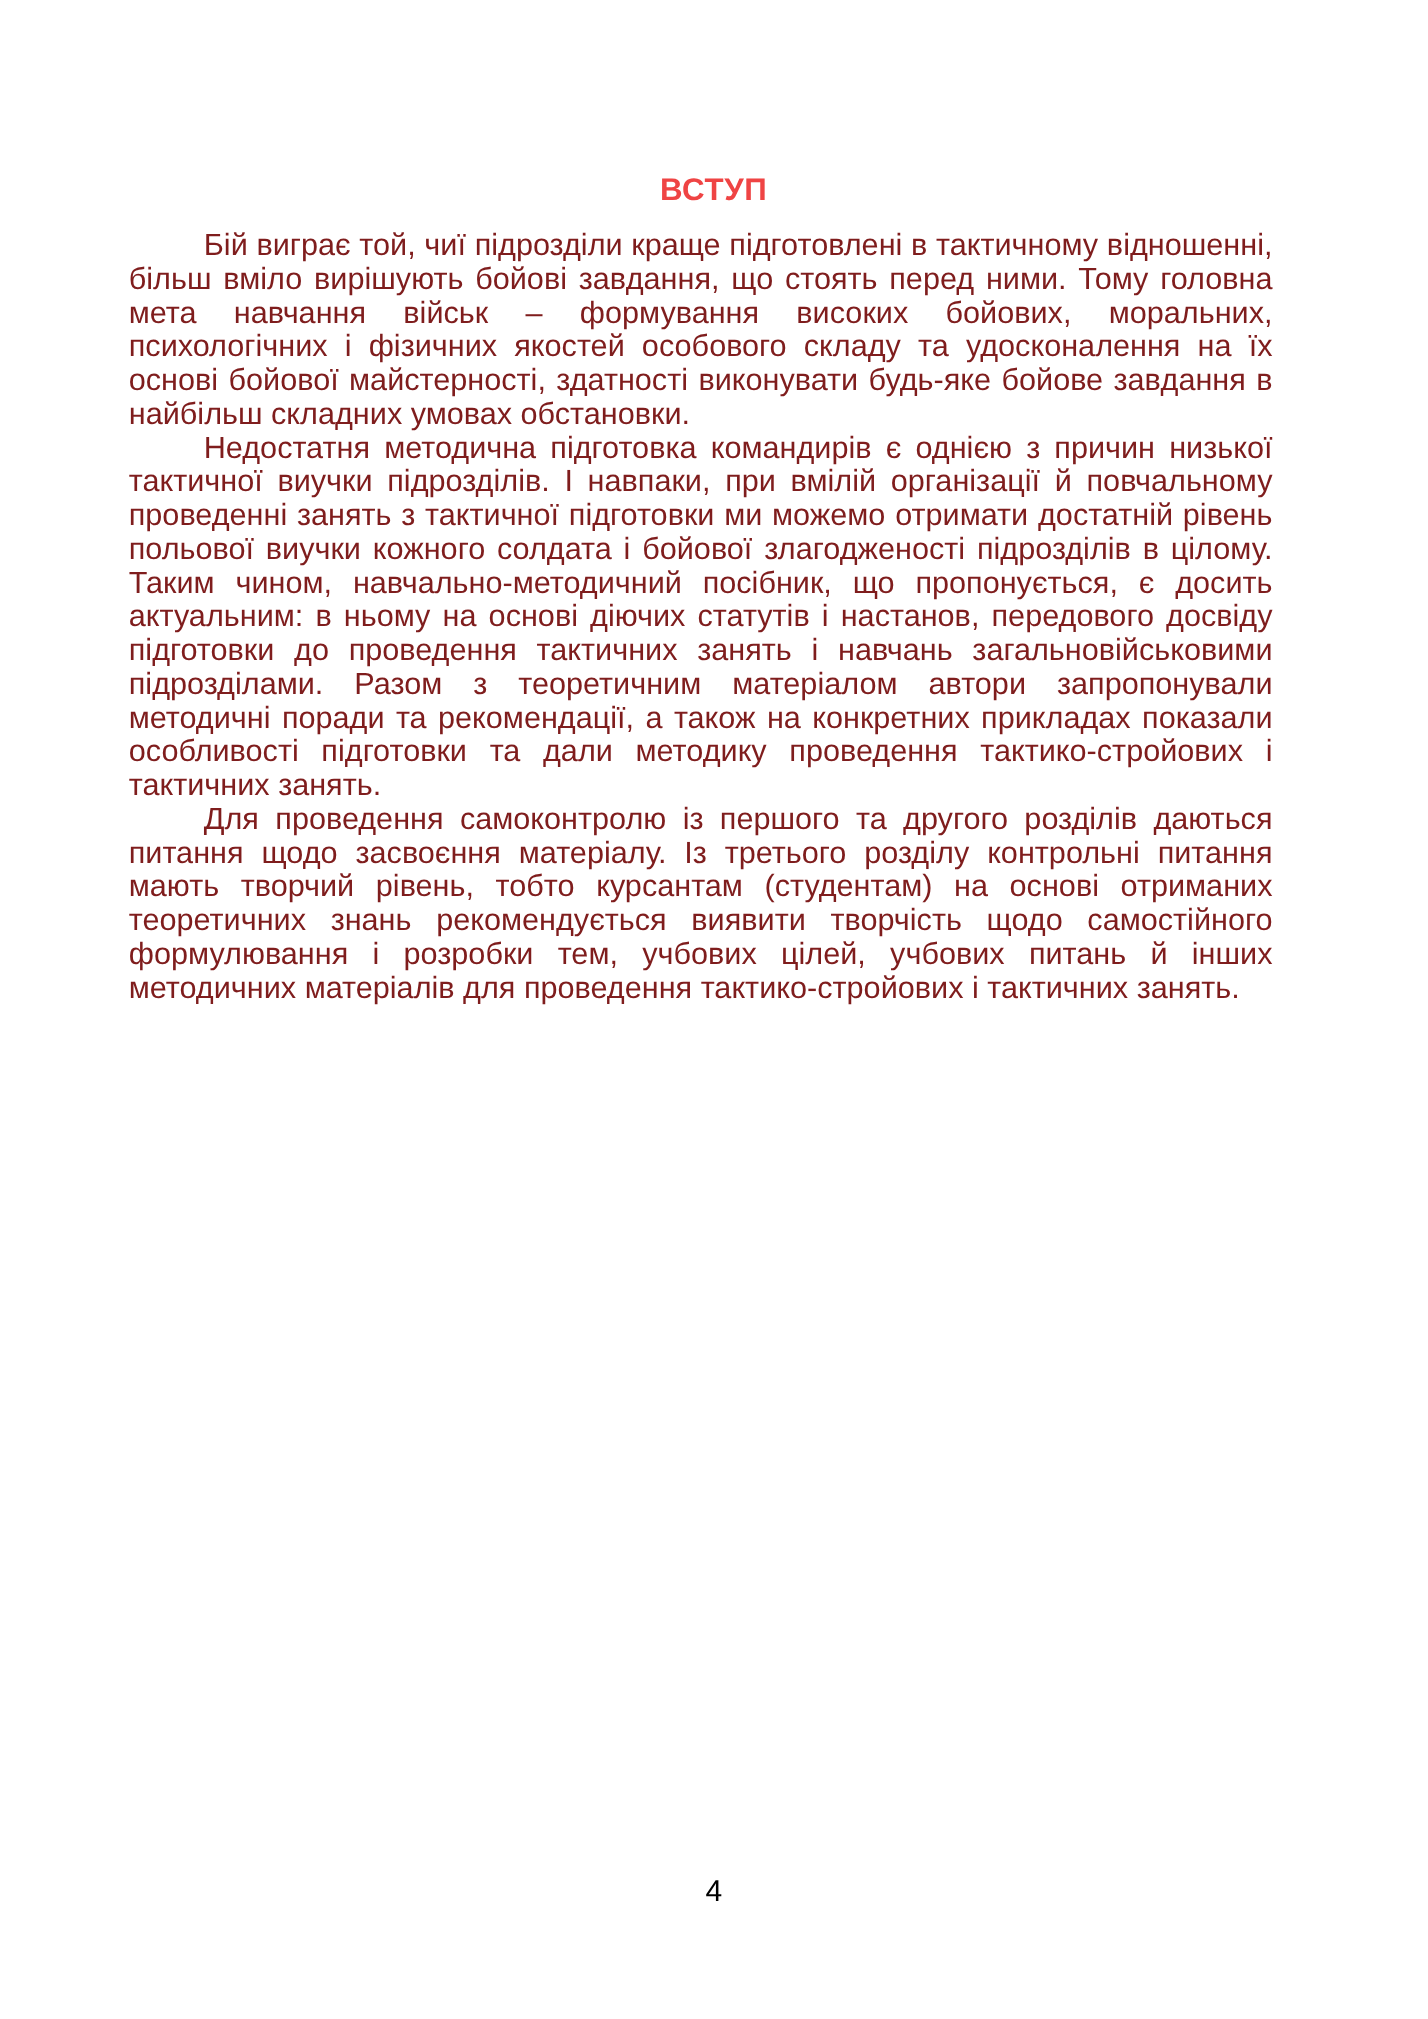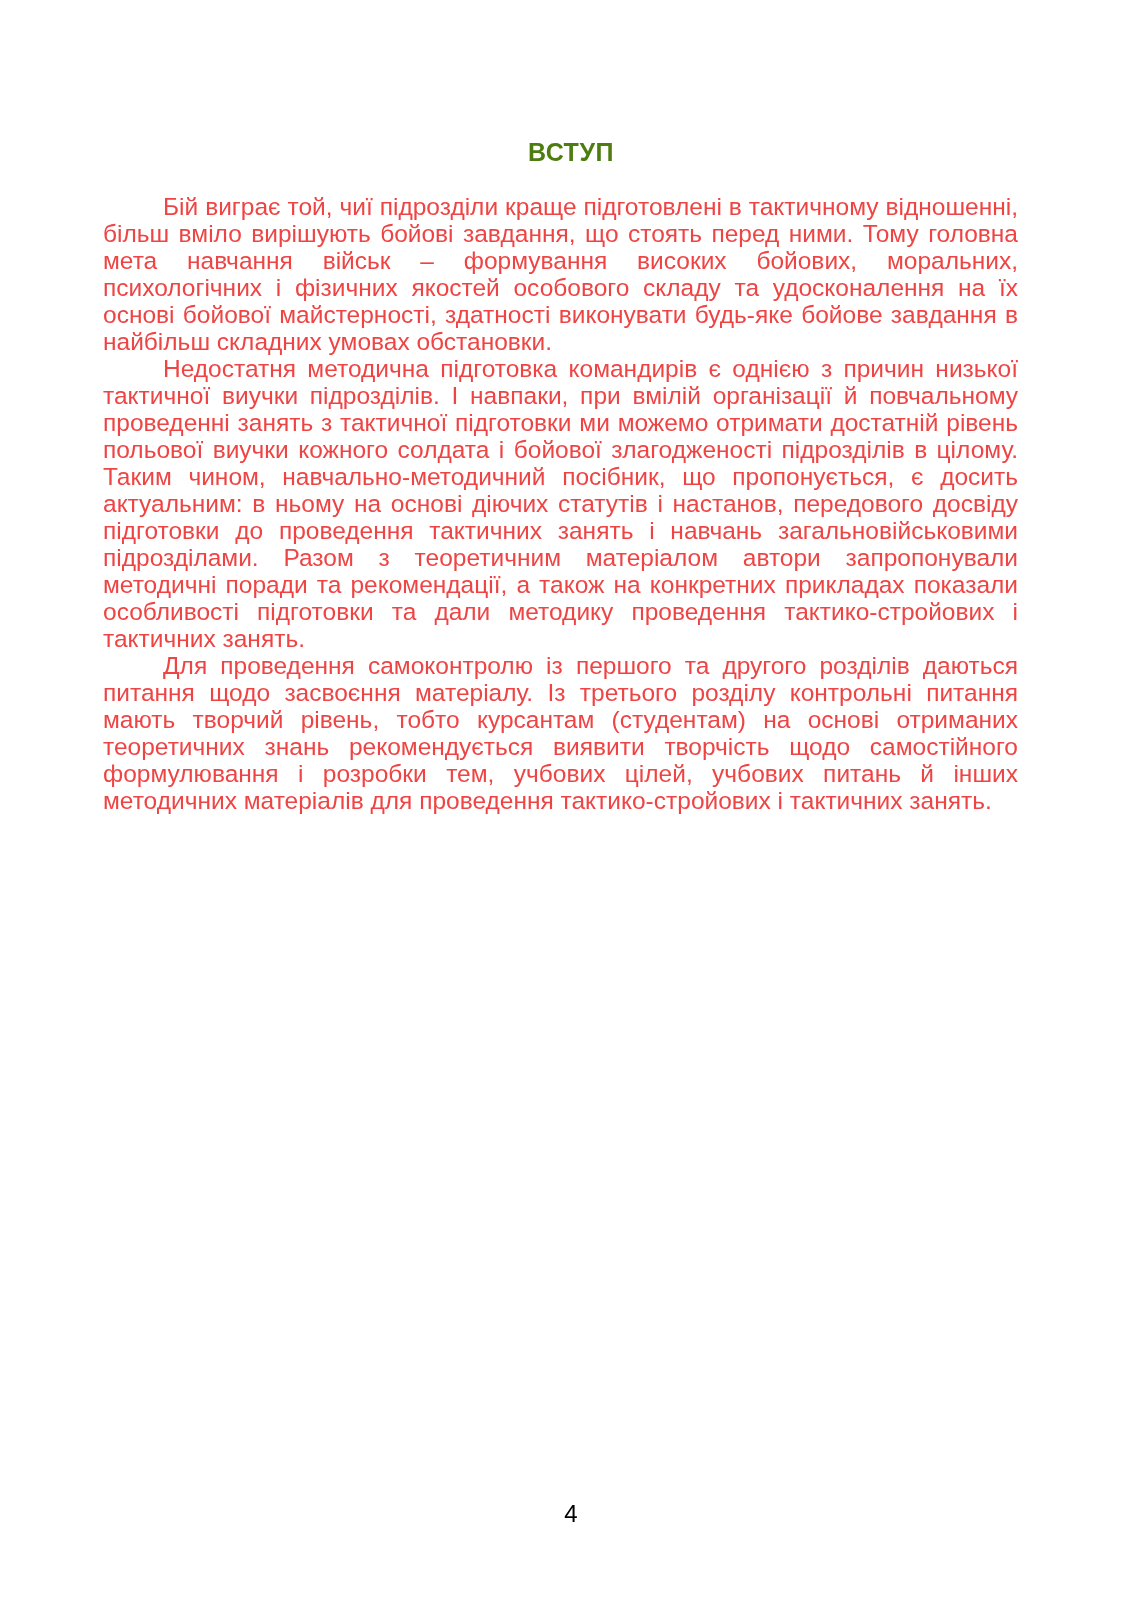--- a/index.html
+++ b/index.html
@@ -19,32 +19,32 @@
   .title {
     position: absolute;
     top: 138px;
     left: 0;
     width: 100%;
     margin: 0;
     text-align: center;
     font-size: 25px;
     font-weight: bold;
     letter-spacing: 0.5px;
-    color: #4d7c0f;
+    color: #ef4444;
   }
   .content {
     position: absolute;
-    top: 193px;
+    top: 183px;
     left: 103px;
     width: 915px;
     font-size: 24.5px;
     line-height: 27px;
     text-align: justify;
     text-justify: inter-word;
-    color: #ef4444;
+    color: #7f1d1d;
   }
   .content p {
     margin: 0;
     padding: 0;
     text-indent: 60px;
   }
   .page-number {
     position: absolute;
     top: 1500px;
     left: 0;

